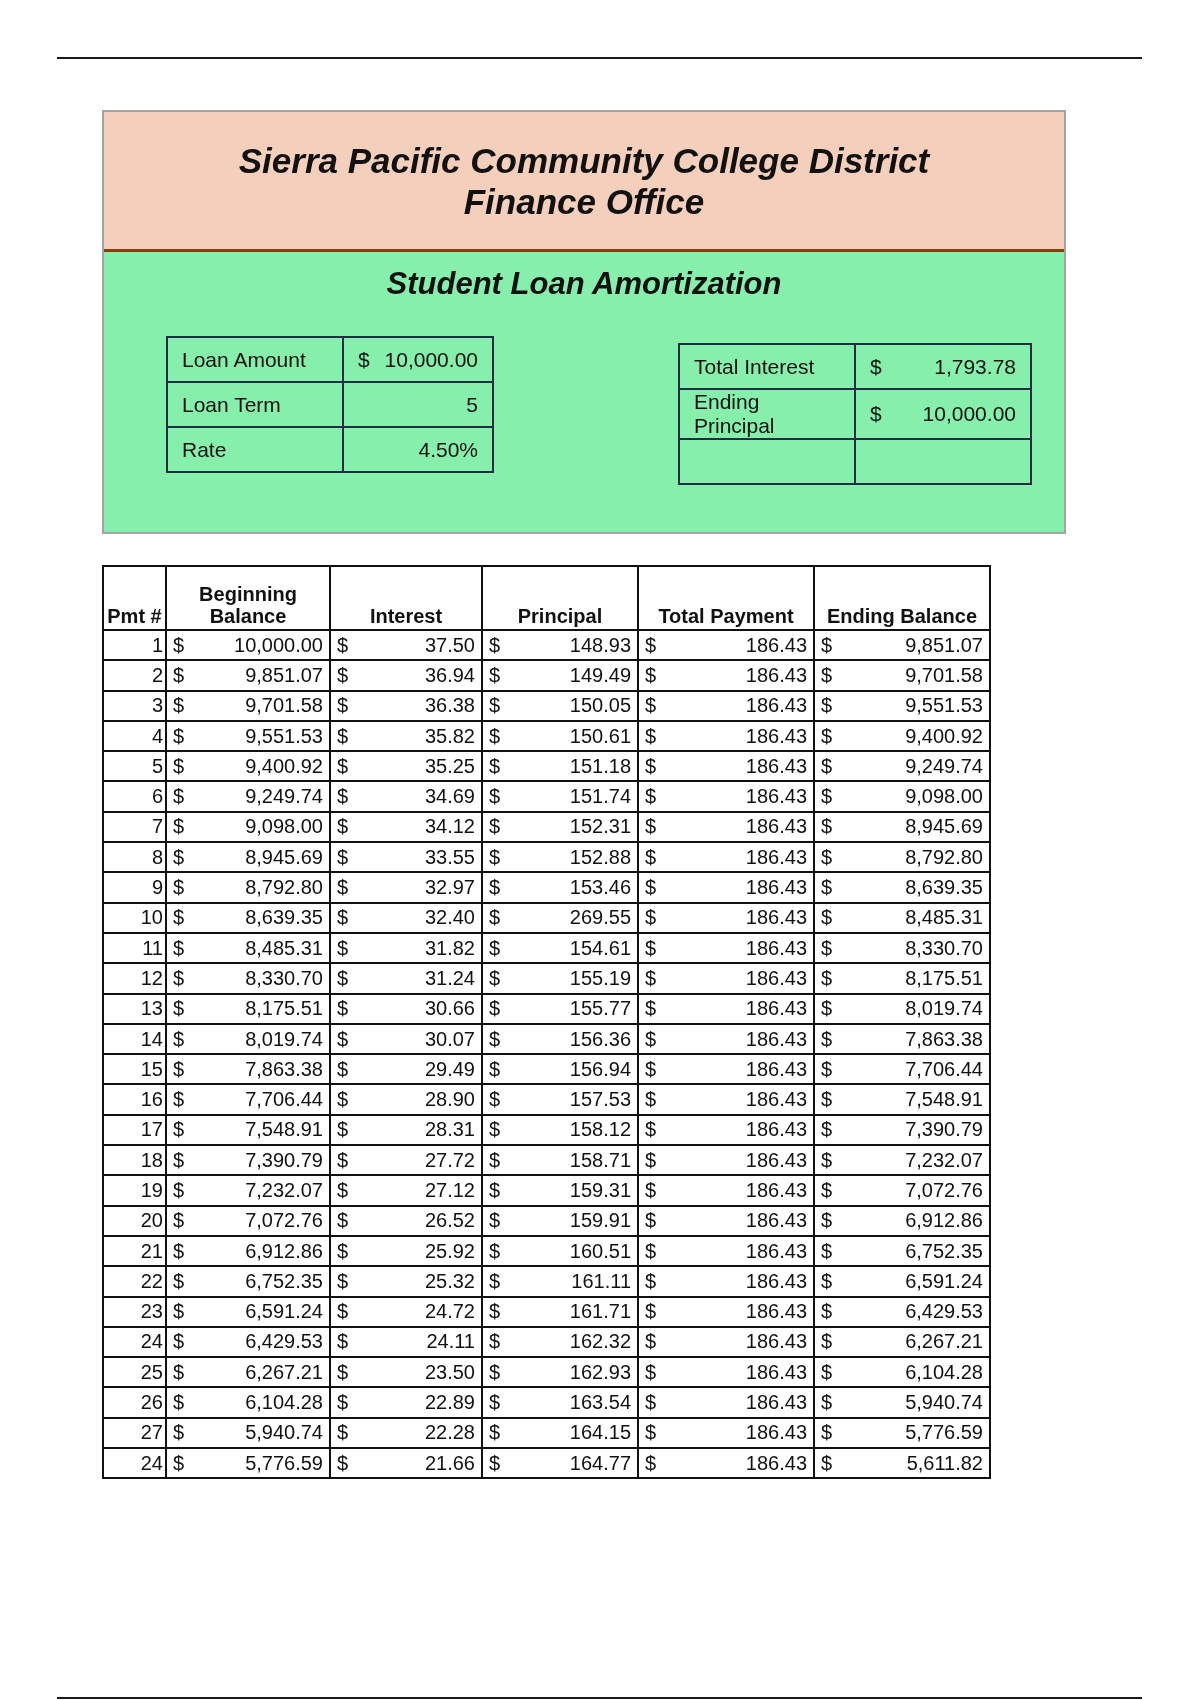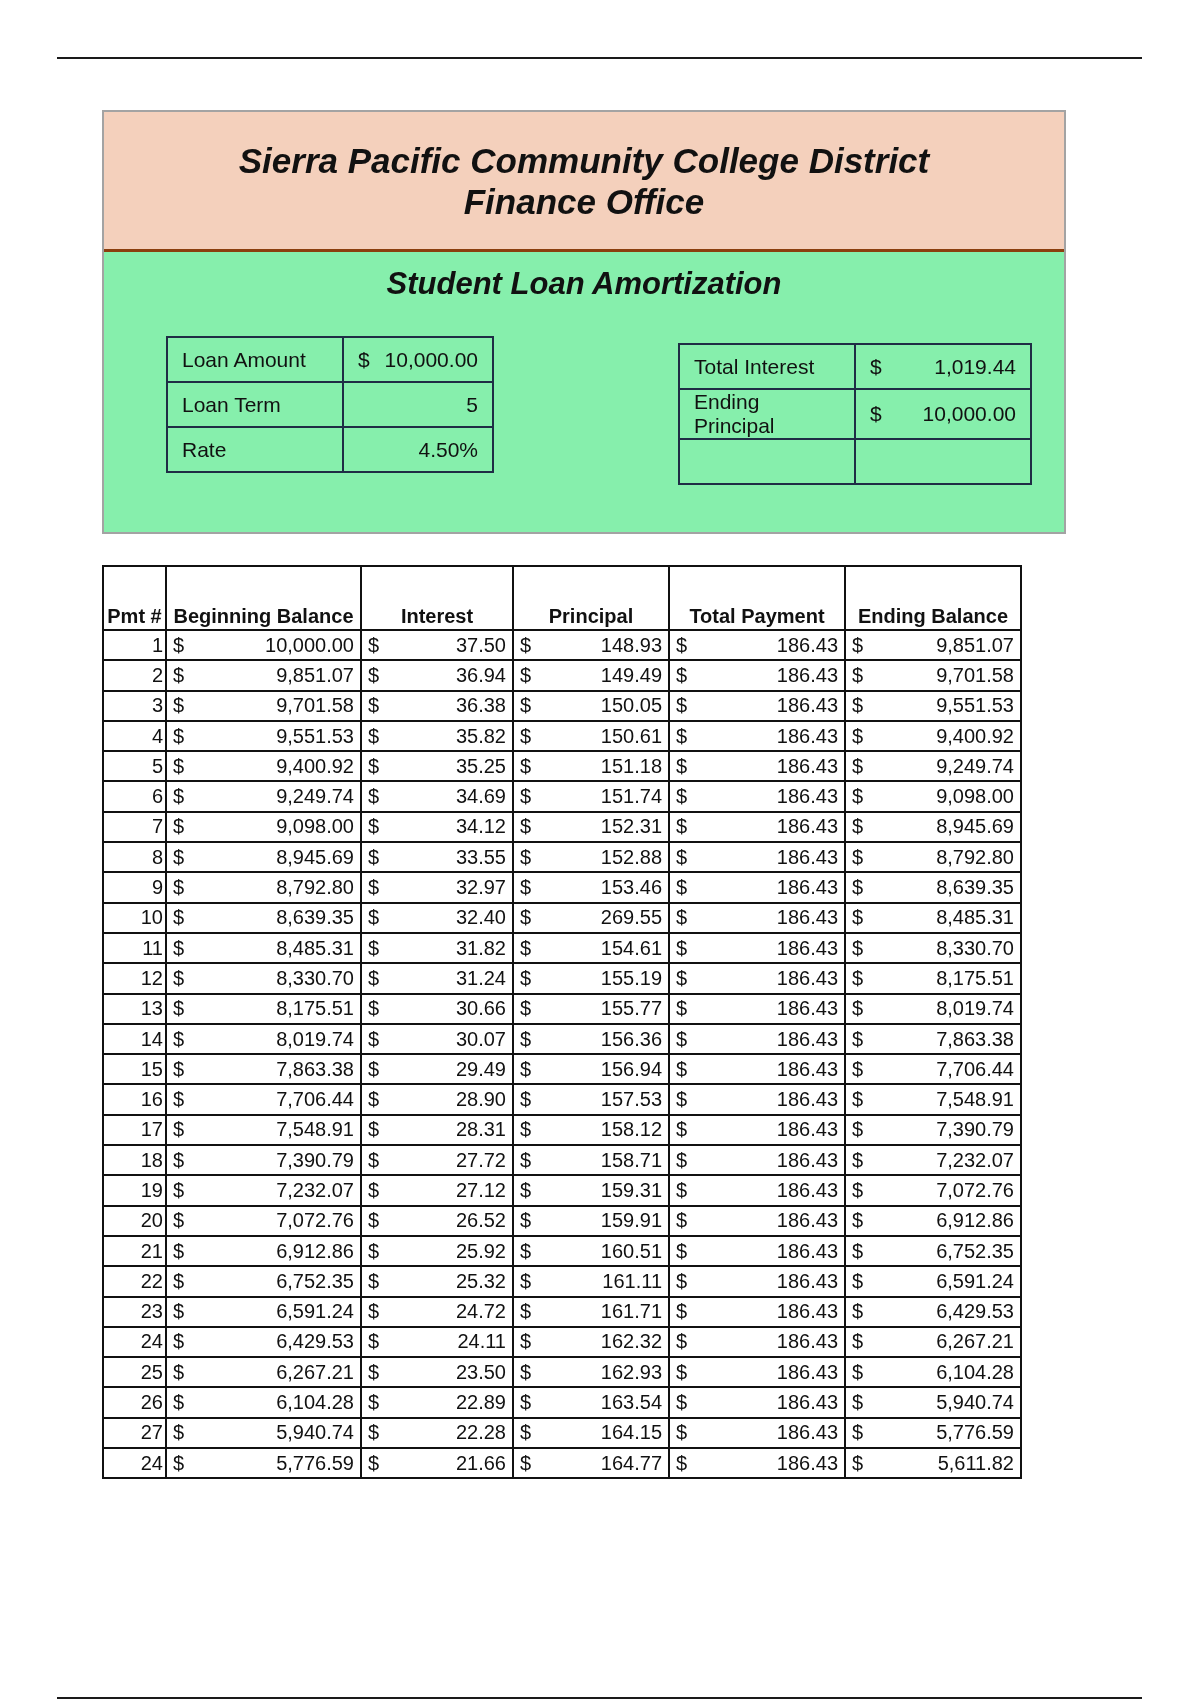--- a/index.html
+++ b/index.html
@@ -31,21 +31,21 @@
   .info.right .lbl { width: 176px; }
   .info.right .val { width: 176px; }
   .money { display: flex; justify-content: space-between; }
   .num { text-align: right; }
 
   .amort { position: absolute; left: 102px; top: 565px; font-size: 20px; }
   .amort th, .amort td { border: 2px solid #111; box-sizing: border-box; }
   .amort th { font-weight: bold; height: 64px; vertical-align: bottom; text-align: center; line-height: 22px; padding: 0 2px 2px; }
   .amort td { height: 30.3px; padding: 0 6px; }
   .amort td.pmt { text-align: right; padding: 0 2px; width: 63px; }
-  .c-beg { width: 195px; }
+  .c-beg { width: 164px; }
   .c-int { width: 152px; }
   .c-pri { width: 156px; }
   .c-tot { width: 176px; }
   .c-end { width: 176px; }
   .cell { display: flex; justify-content: space-between; }
 </style>
 </head>
 <body>
 
 <div class="rule top"></div>
@@ -82,21 +82,21 @@
         </tr>
       </tbody>
   </table>
   <table class="info right">
     <tbody id="totals-body">
         <tr>
           <td class="lbl">Total Interest</td>
           <td class="val">
             <div class="money">
               <span>$</span>
-              <span>1,019.44</span>
+              <span>1,793.78</span>
             </div>
           </td>
         </tr>
         <tr>
           <td class="lbl">Ending Principal</td>
           <td class="val">
             <div class="money">
               <span>$</span>
               <span>10,000.00</span>
             </div>

